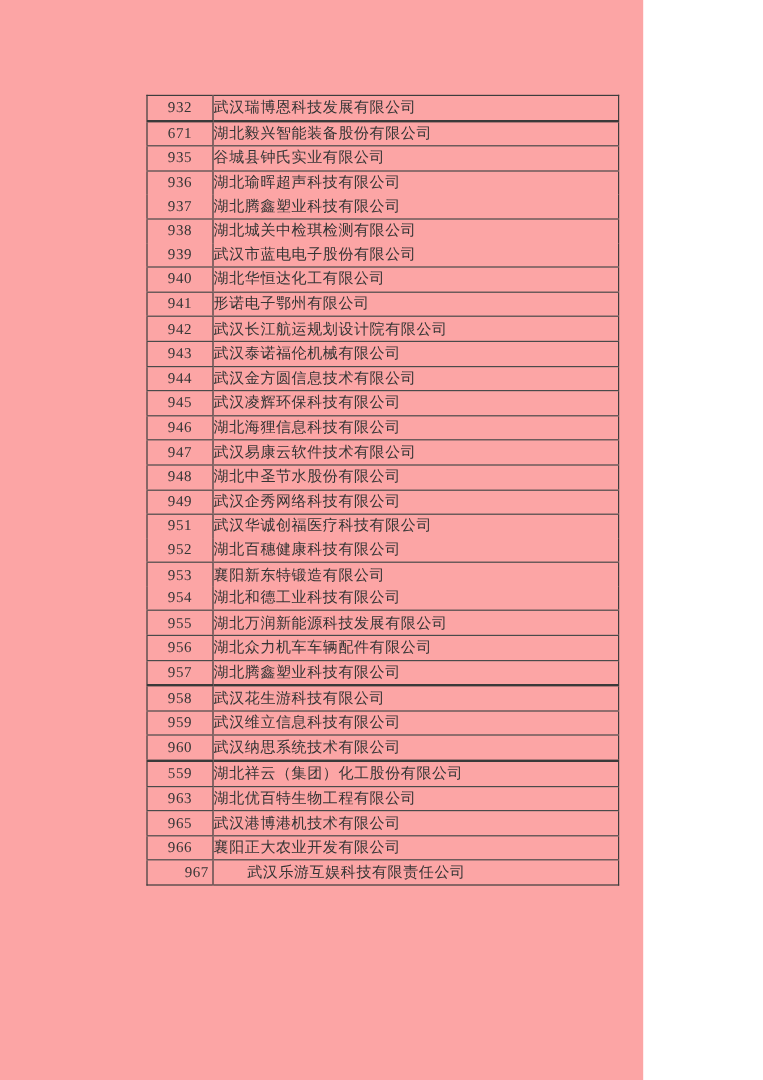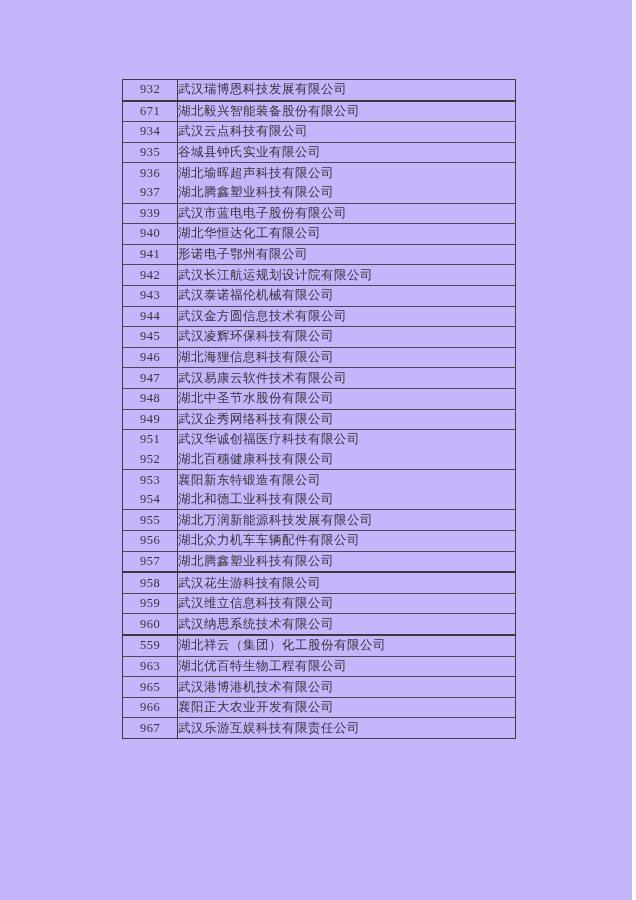--- a/index.html
+++ b/index.html
@@ -2,23 +2,23 @@
 <html><head>
 <meta charset="utf-8">
 <style>
   html, body {
     margin: 0;
     padding: 0;
     background: #ffffff;
   }
   .page {
     position: relative;
-    width: 632px;
+    width: 536px;
     height: 900px;
-    background: #c4b5fd;
+    background: #fca5a5;
     overflow: hidden;
     font-family: "Liberation Serif", "DejaVu Serif", serif;
   }
   .doc-table {
     position: absolute;
     left: 122px;
     top: 79px;
     width: 394px;
     border-collapse: collapse;
     table-layout: fixed;
@@ -50,53 +50,54 @@
     margin-top: 39px;
   }
   tr.noline td {
     border-bottom: none;
   }
   tr.thick td {
     border-bottom: 2px solid #3a3a3a;
   }
   tr:last-child td {
     border-bottom: none;
+    padding-left: 28px;
   }
   
   .doc-table { filter: blur(0.2px); }
 </style>
 </head>
 <body>
 
 <div class="page">
   <table class="doc-table">
     <tbody id="table-body">
         <tr class="thick">
           <td class="num-cell">932</td>
           <td class="name-cell">武汉瑞博恩科技发展有限公司</td>
         </tr>
         <tr>
           <td class="num-cell">671</td>
           <td class="name-cell">湖北毅兴智能装备股份有限公司</td>
         </tr>
         <tr>
-          <td class="num-cell">934</td>
-          <td class="name-cell">武汉云点科技有限公司</td>
-        </tr>
-        <tr>
           <td class="num-cell">935</td>
           <td class="name-cell">谷城县钟氏实业有限公司</td>
         </tr>
         <tr class="noline">
           <td class="num-cell">936</td>
           <td class="name-cell">湖北瑜晖超声科技有限公司</td>
         </tr>
         <tr>
           <td class="num-cell">937</td>
           <td class="name-cell">湖北腾鑫塑业科技有限公司</td>
+        </tr>
+        <tr class="noline">
+          <td class="num-cell">938</td>
+          <td class="name-cell">湖北城关中检琪检测有限公司</td>
         </tr>
         <tr>
           <td class="num-cell">939</td>
           <td class="name-cell">武汉市蓝电电子股份有限公司</td>
         </tr>
         <tr>
           <td class="num-cell">940</td>
           <td class="name-cell">湖北华恒达化工有限公司</td>
         </tr>
         <tr>

